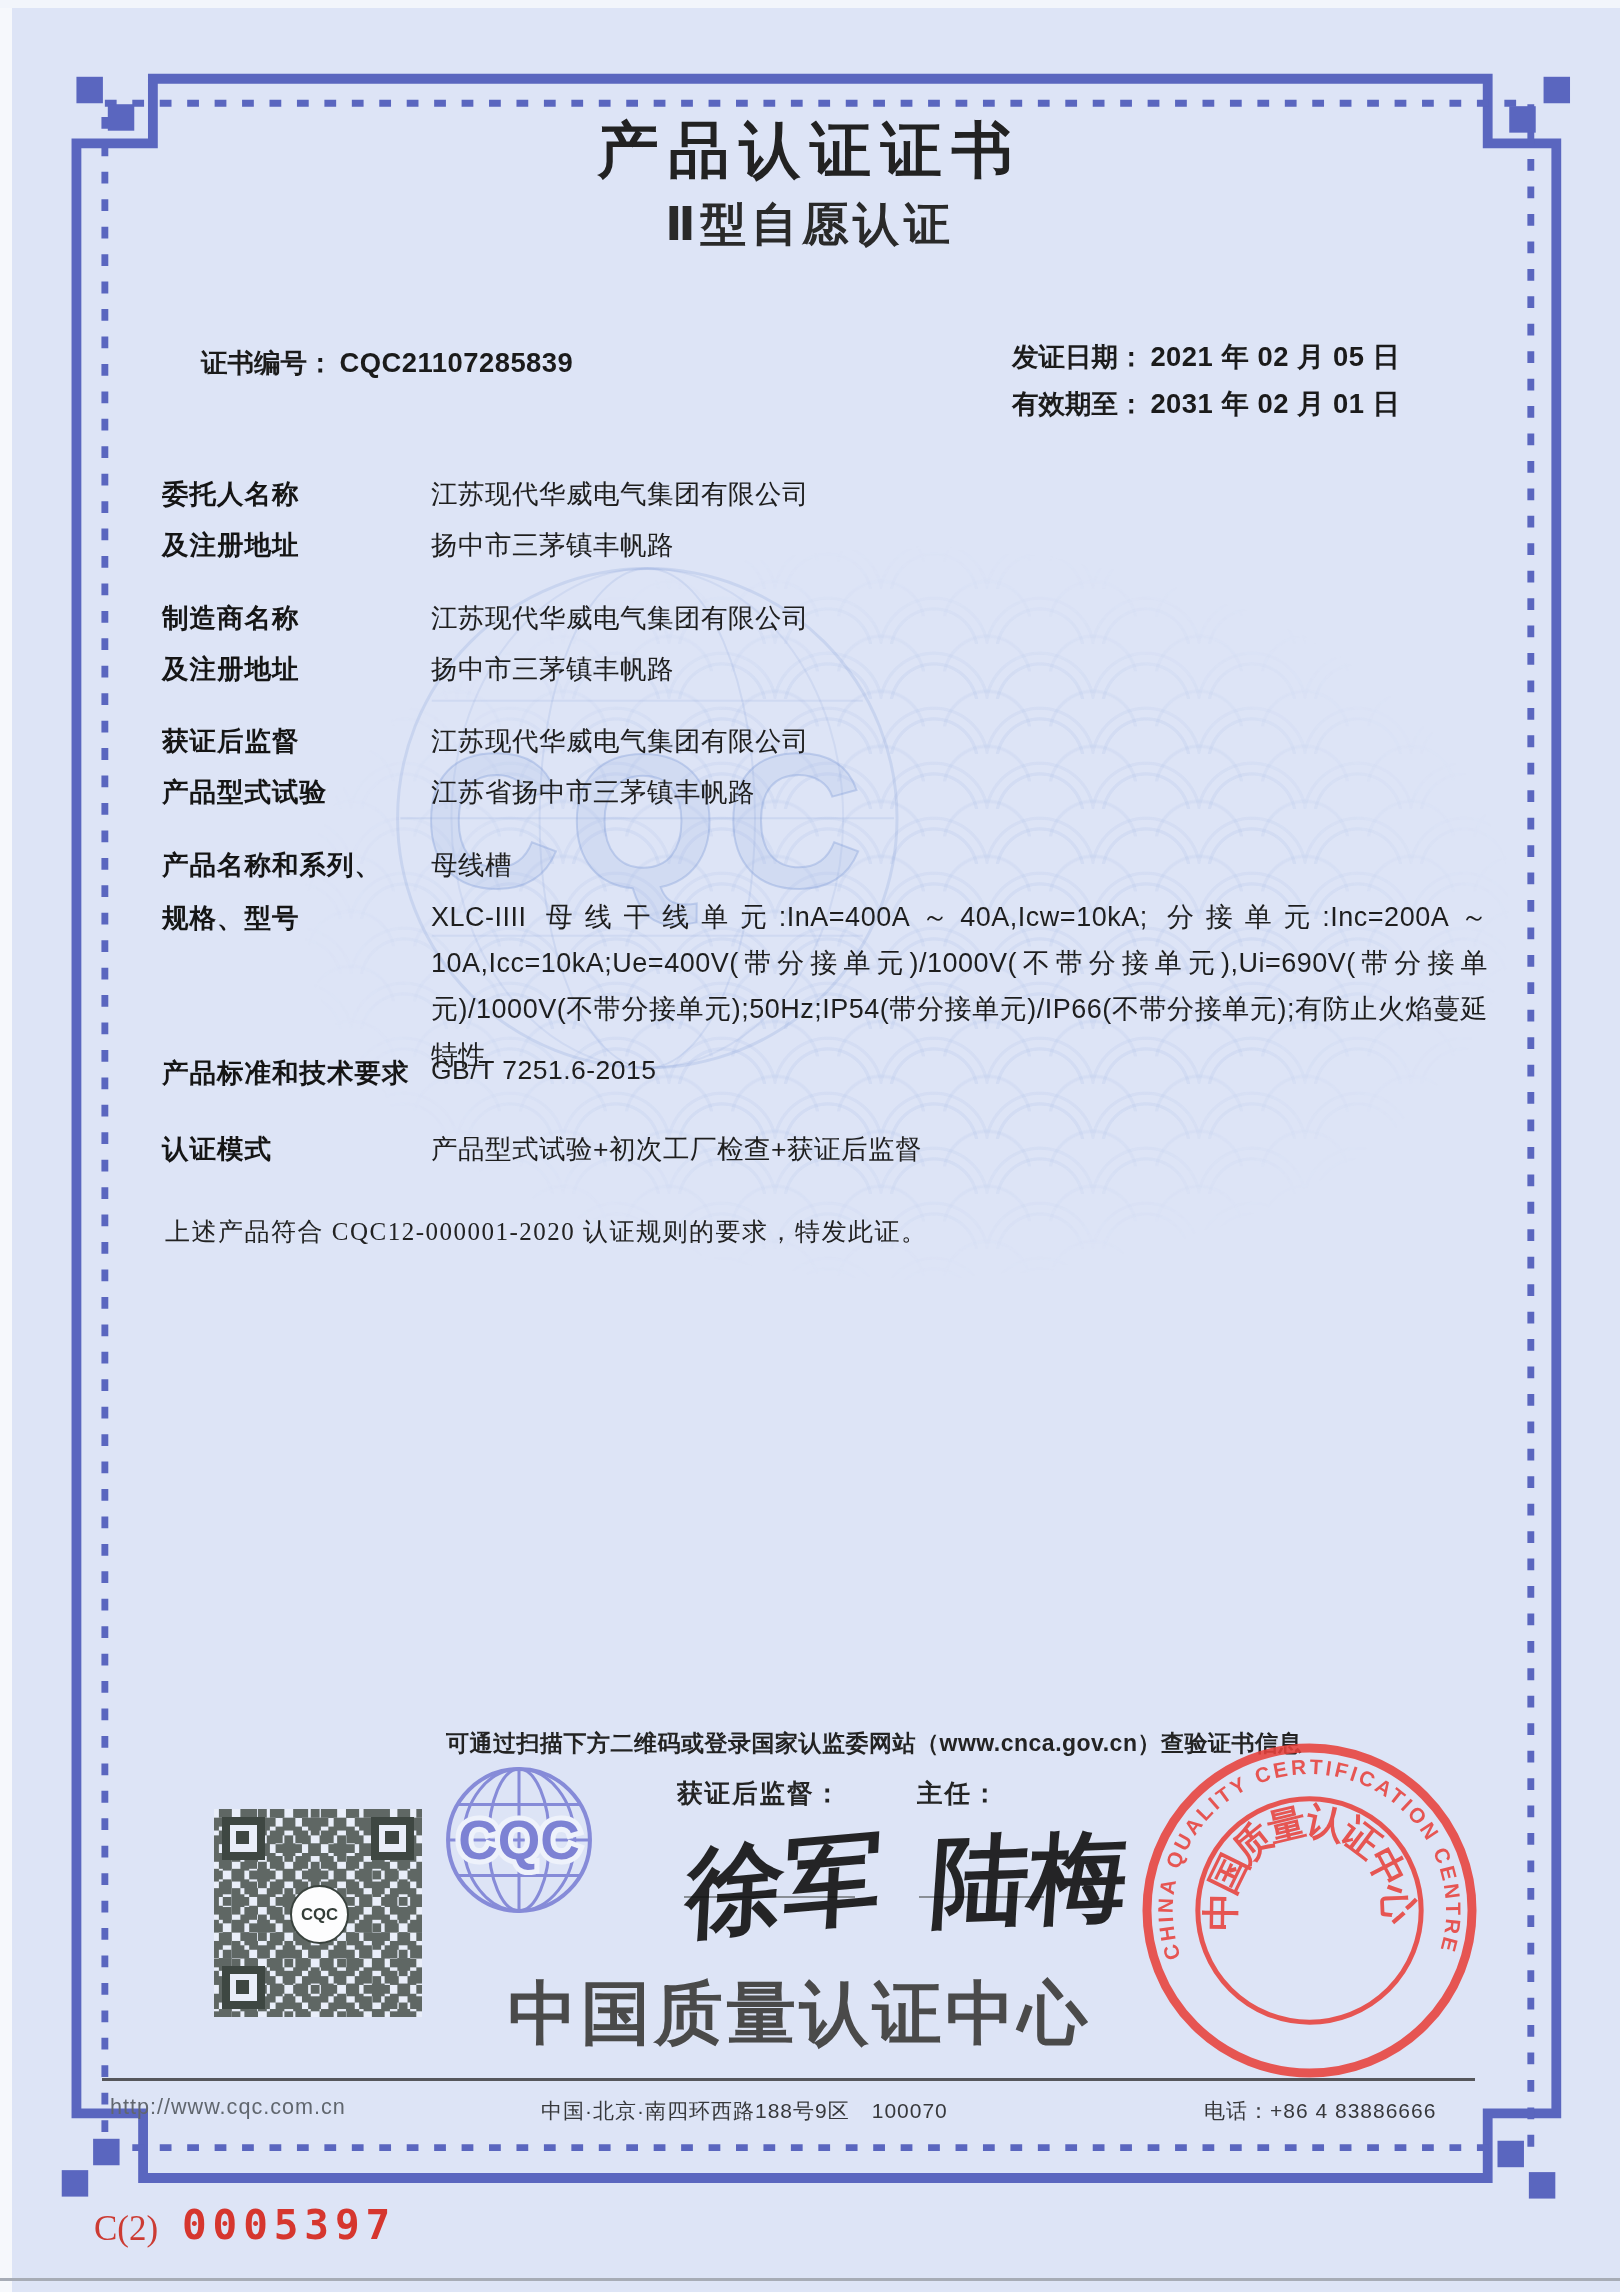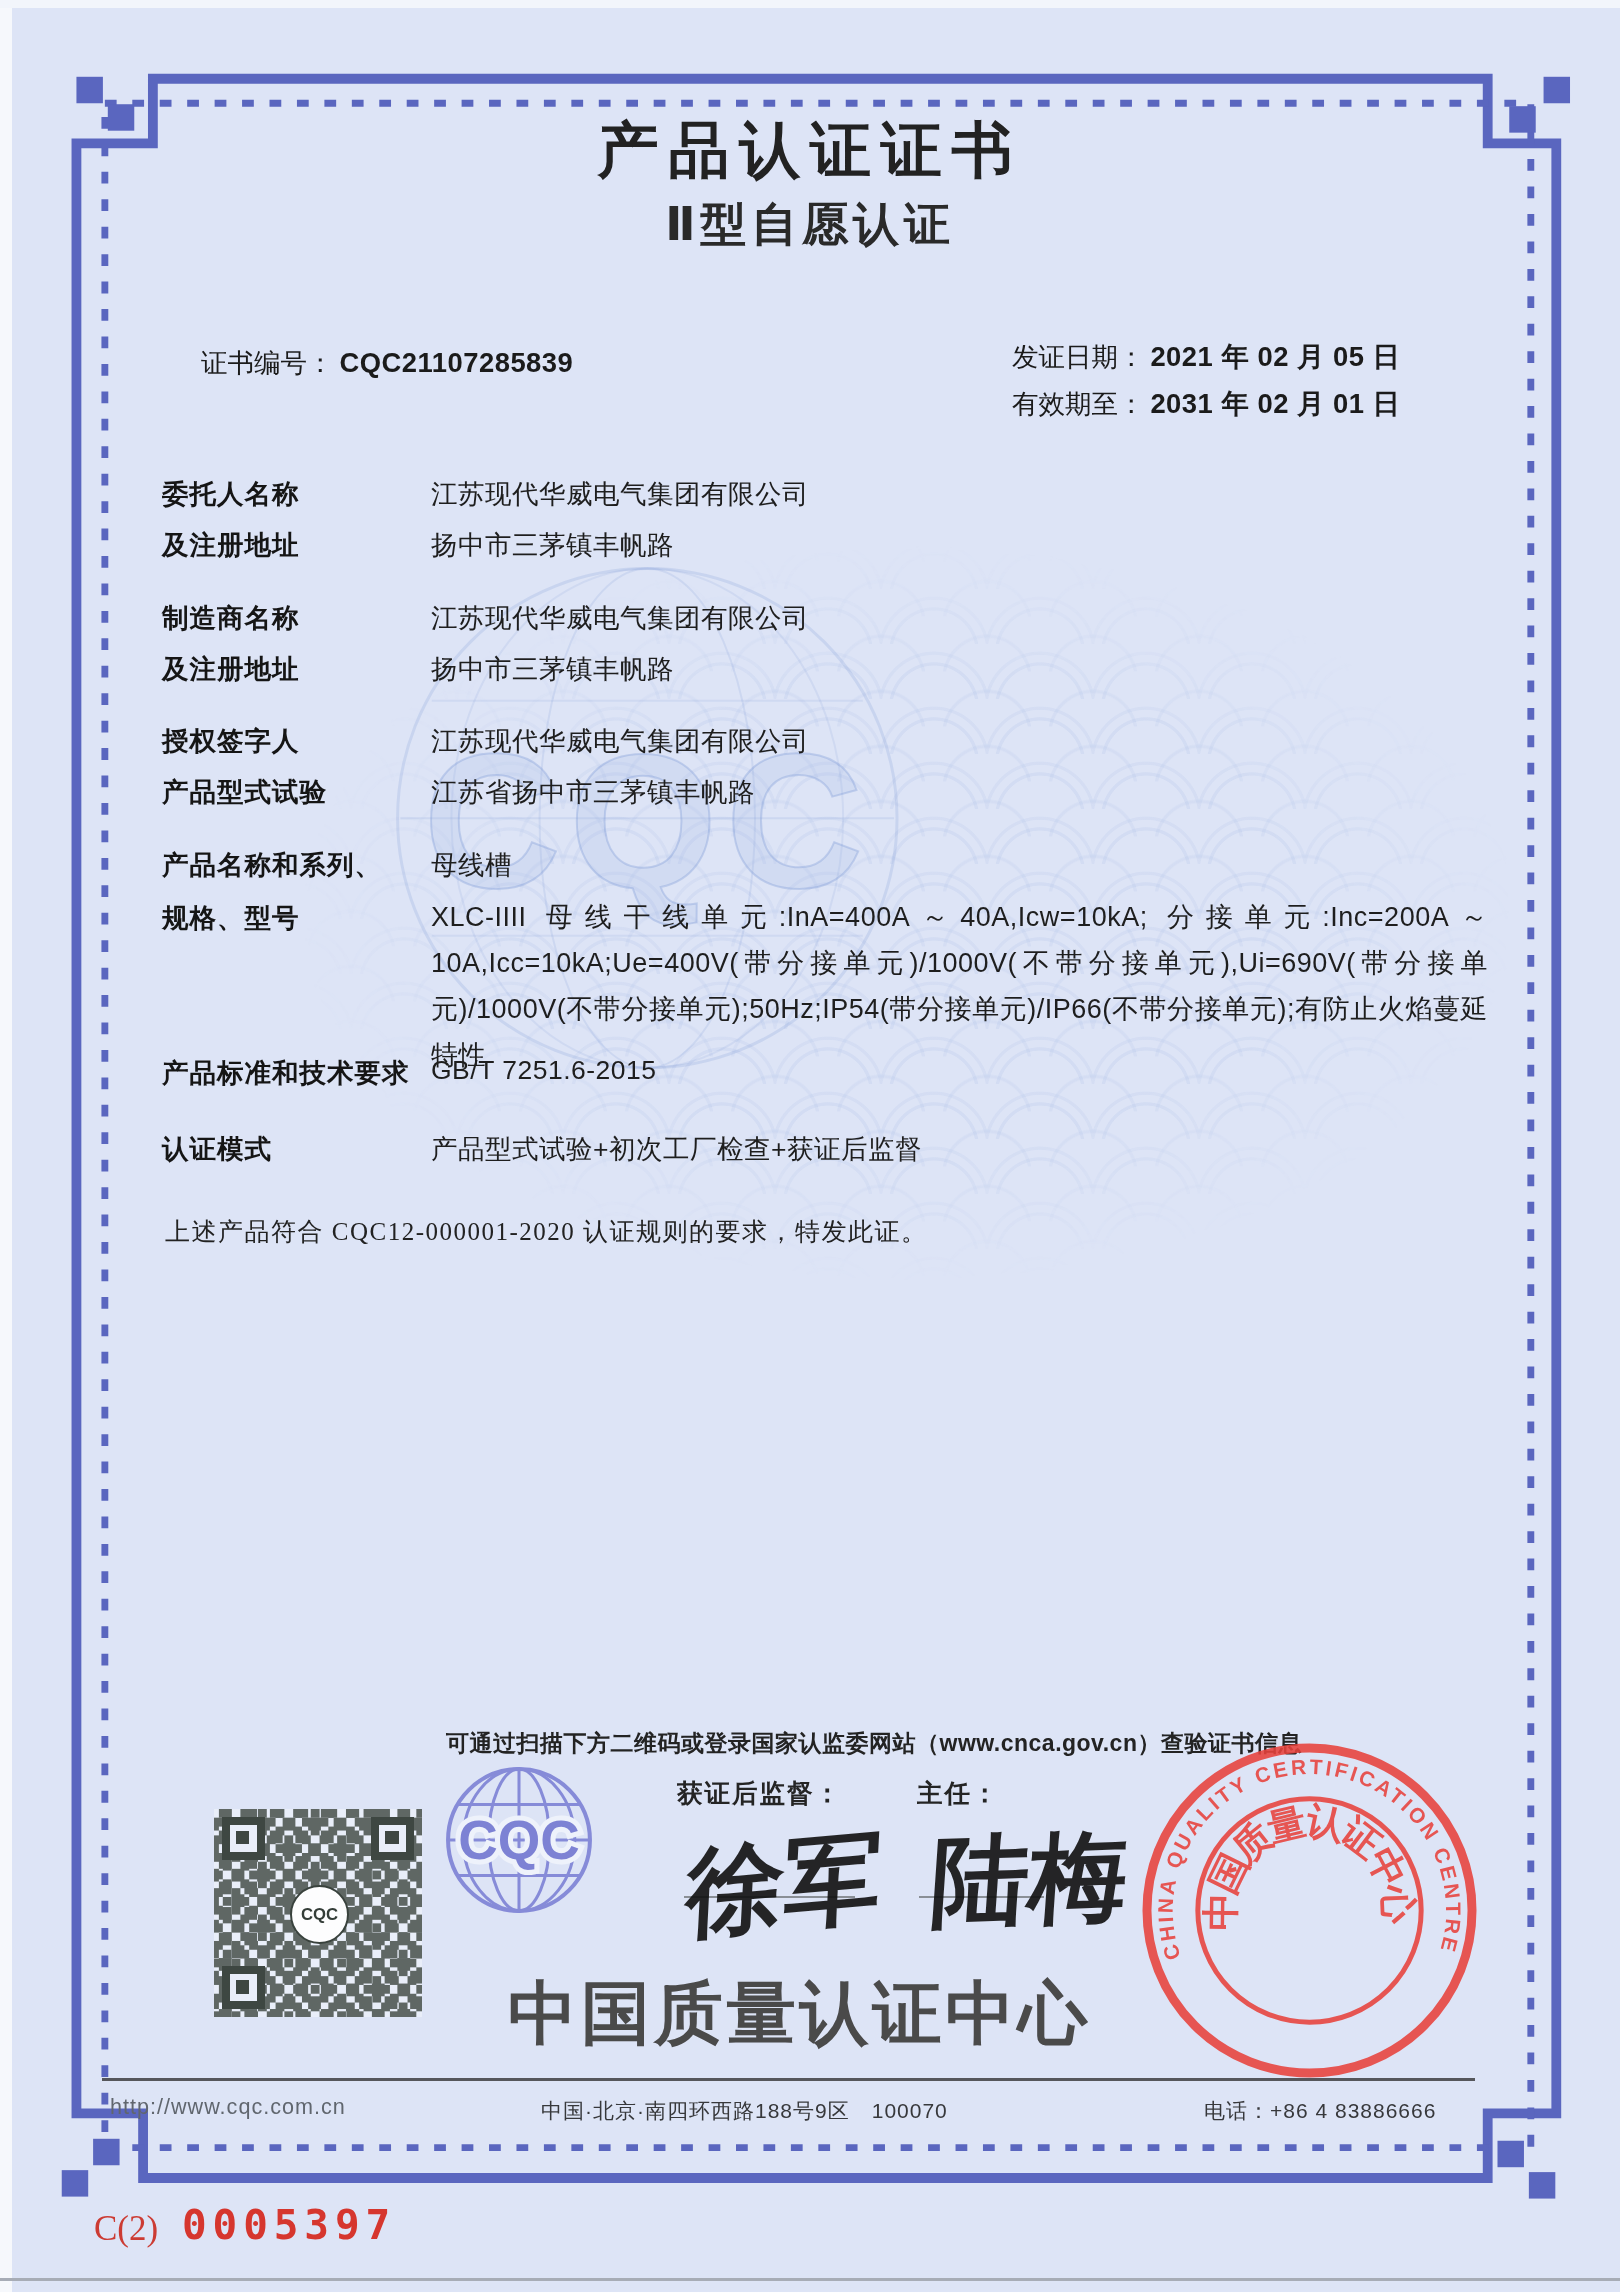--- a/index.html
+++ b/index.html
@@ -24,21 +24,21 @@
     background-size:106px 55px,106px 55px;
     background-position:0 0,53px 27.4px;
     -webkit-mask-image:radial-gradient(ellipse 60% 55% at 52% 45%, #000 50%, transparent 80%);
     mask-image:radial-gradient(ellipse 60% 55% at 52% 45%, #000 50%, transparent 80%);
   }
 
   
   .title{left:0;top:110px;width:100%;text-align:center;font-size:61px;font-weight:bold;letter-spacing:9.8px;color:#222;}
   .subtitle{left:0;top:194px;width:100%;text-align:center;font-size:46px;font-weight:bold;letter-spacing:4.9px;color:#2a2a2a;}
 
-  .meta-label{font-family:"Liberation Serif","DejaVu Serif",serif;font-weight:normal;font-size:26.5px;}
+  .meta-label{font-family:"Liberation Serif","DejaVu Serif",serif;font-weight:bold;font-size:26.5px;}
   .meta-value{font-size:27.4px;font-weight:600;letter-spacing:0.5px;}
   .meta-row{display:flex;align-items:baseline;gap:5.9px;}
 
   .lbl{left:162px;font-size:26.5px;font-weight:bold;letter-spacing:1px;color:#151515;white-space:nowrap;}
   .val{left:431px;font-size:26.5px;letter-spacing:0.5px;color:#1e1e1e;white-space:nowrap;}
   .spec{
     left:431px;width:1057px;white-space:normal;font-size:27px;line-height:46px;
     text-align:justify;text-justify:inter-character;letter-spacing:0.5px;
   }
   .note{
@@ -132,21 +132,21 @@
   <div class="abs lbl" style="top:476px;">委托人名称</div>
   <div class="abs val" style="top:476px;">江苏现代华威电气集团有限公司</div>
   <div class="abs lbl" style="top:527px;">及注册地址</div>
   <div class="abs val" style="top:527px;">扬中市三茅镇丰帆路</div>
 
   <div class="abs lbl" style="top:600px;">制造商名称</div>
   <div class="abs val" style="top:600px;">江苏现代华威电气集团有限公司</div>
   <div class="abs lbl" style="top:651px;">及注册地址</div>
   <div class="abs val" style="top:651px;">扬中市三茅镇丰帆路</div>
 
-  <div class="abs lbl" style="top:723px;">授权签字人</div>
+  <div class="abs lbl" style="top:723px;">获证后监督</div>
   <div class="abs val" style="top:723px;">江苏现代华威电气集团有限公司</div>
   <div class="abs lbl" style="top:774px;">产品型式试验</div>
   <div class="abs val" style="top:774px;">江苏省扬中市三茅镇丰帆路</div>
 
   <div class="abs lbl" style="top:847px;">产品名称和系列、</div>
   <div class="abs val" style="top:847px;">母线槽</div>
   <div class="abs lbl" style="top:900px;">规格、型号</div>
   <div class="abs val spec" style="top:894px;">XLC-IIII 母线干线单元:InA=400A～40A,Icw=10kA; 分接单元:Inc=200A～10A,Icc=10kA;Ue=400V(带分接单元)/1000V(不带分接单元),Ui=690V(带分接单元)/1000V(不带分接单元);50Hz;IP54(带分接单元)/IP66(不带分接单元);有防止火焰蔓延特性</div>
 
   <div class="abs lbl" style="top:1055px;">产品标准和技术要求</div>

